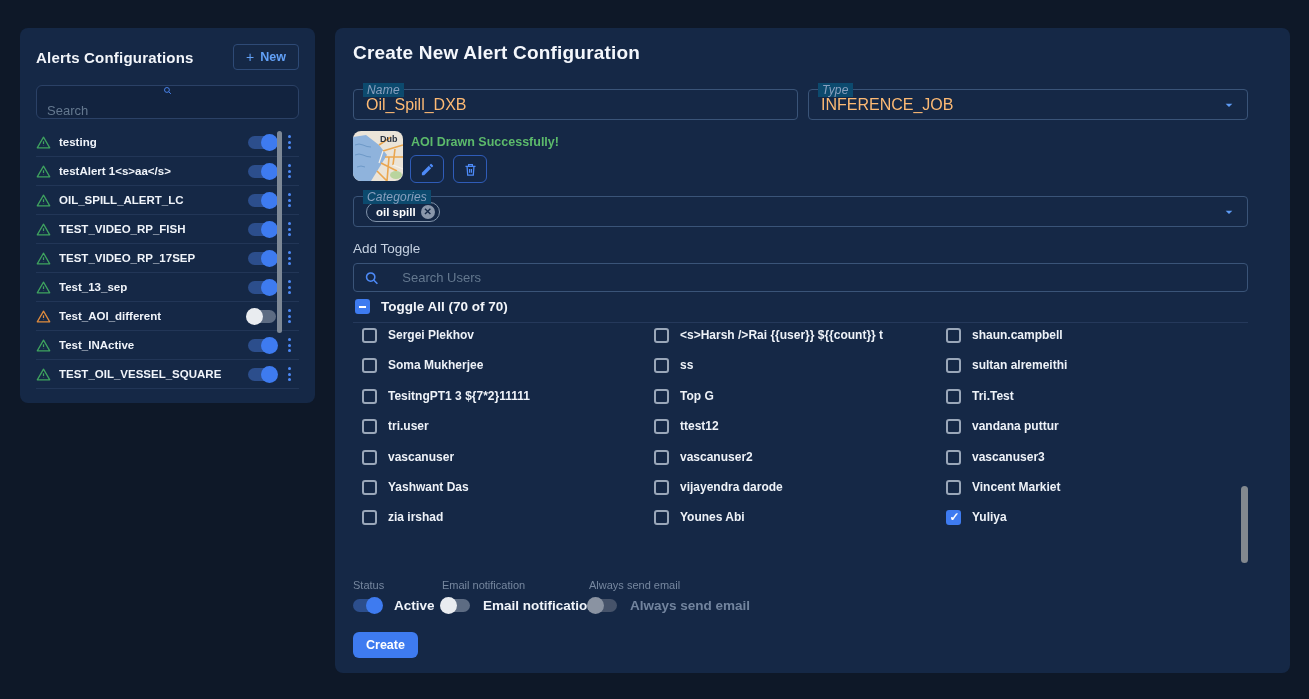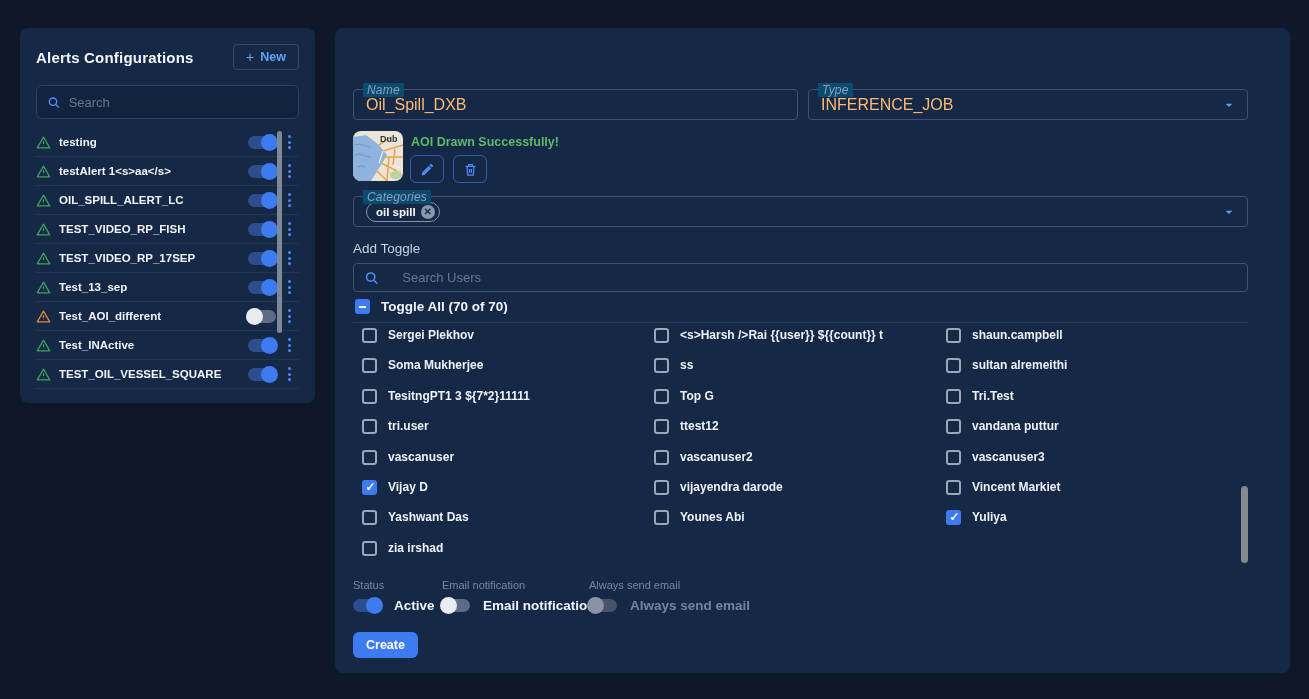--- a/index.html
+++ b/index.html
@@ -9,21 +9,21 @@
 
   
   #sidebar { left:20px; top:28px; width:295px; height:375px; padding:16px; }
   .sb-header { display:flex; align-items:center; justify-content:space-between; }
   .sb-title { color:#f2f5fa; font-size:15px; font-weight:700; letter-spacing:.2px; }
   .new-btn { display:flex; align-items:center; gap:6px; border:1px solid #2e4a76;
     color:#62a0f6; background:transparent; border-radius:4px; padding:5px 12px;
     font-size:12.5px; font-weight:700; cursor:pointer; }
   .new-btn .plus { font-size:14px; font-weight:400; line-height:10px; }
   .sb-search { margin-top:15px; height:34px; border:1px solid #2b4166; border-radius:6px;
-    display:flex; align-items:center; padding:0 10px; gap:8px; background:#12233f; }
+    display:flex; align-items:center; padding:0 10px; gap:8px; background:#12233f;flex-direction:column; }
   .sb-search input, .usr-search input { background:transparent; border:none; outline:none;
     color:#e8edf5; font-size:13px; width:100%; font-family:"Liberation Sans",sans-serif; }
   .sb-search input::placeholder, .usr-search input::placeholder { color:#64788f; }
   .sb-list { margin-top:9px; position:relative; }
   .alert-row { height:29px; display:flex; align-items:center; gap:8px;
     border-bottom:1px solid rgba(110,140,190,.14); padding-right:4px; }
   .alert-icon { color:#3fa35f; display:flex; flex:0 0 auto; }
   .alert-icon.warn { color:#e08c3e; }
   .alert-name { flex:1; color:#f0f4fa; font-size:11.5px; font-weight:700;
     white-space:nowrap; overflow:hidden; }
@@ -288,20 +288,21 @@
           <i></i>
           <i></i>
           <i></i>
         </span>
   </div>
 </div>
   <div class="sb-scroll"></div>
 </div>
 
 <div id="main" class="panel">
+  <div class="m-title">Create New Alert Configuration</div>
 
   <div id="name-field" class="ofield">
     <span class="flabel">Name</span>
     <span class="fvalue">Oil_Spill_DXB</span>
   </div>
   <div id="type-field" class="ofield">
     <span class="flabel">Type</span>
     <span class="fvalue">INFERENCE_JOB</span>
     <span class="caret">
         <svg width="16" height="16" viewBox="0 0 24 24" fill="currentColor">
@@ -387,24 +388,20 @@
   <div class="user-row">
     <span class="cb"></span>
     <span class="user-label">tri.user</span>
   </div>
 
   <div class="user-row">
     <span class="cb"></span>
     <span class="user-label">vascanuser</span>
   </div>
 
-  <div class="user-row">
-    <span class="cb checked"></span>
-    <span class="user-label">Vijay D</span>
-  </div>
 
   <div class="user-row">
     <span class="cb"></span>
     <span class="user-label">Yashwant Das</span>
   </div>
 
   <div class="user-row">
     <span class="cb"></span>
     <span class="user-label">zia irshad</span>
   </div>

